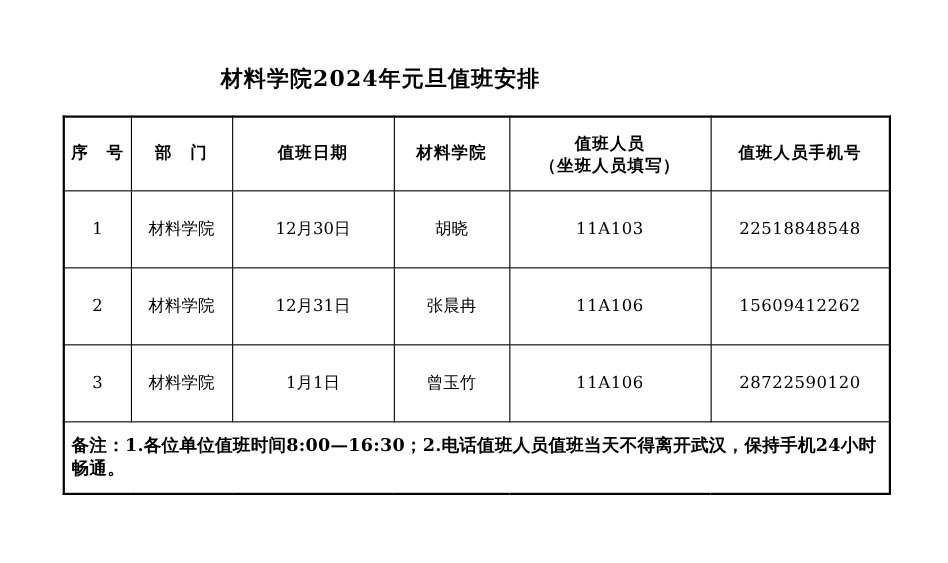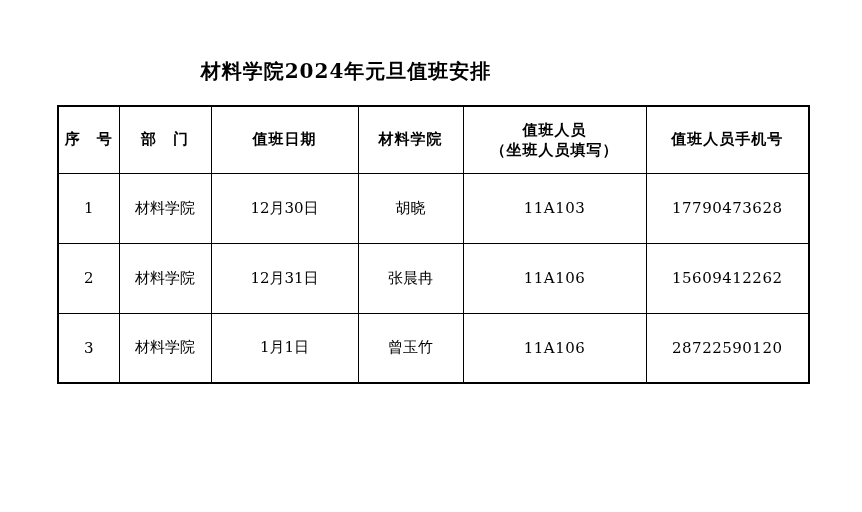--- a/index.html
+++ b/index.html
@@ -99,34 +99,37 @@
         <th>值班人员手机号</th>
       </tr>
     </thead>
     <tbody>
       <tr class="data-row">
         <td>1</td>
         <td>材料学院</td>
         <td>12月30日</td>
         <td>胡晓</td>
         <td class="num-cell">11A103</td>
-        <td class="num-cell">17790473628</td>
+        <td class="num-cell">22518848548</td>
       </tr>
       <tr class="data-row">
         <td>2</td>
         <td>材料学院</td>
         <td>12月31日</td>
         <td>张晨冉</td>
         <td class="num-cell">11A106</td>
         <td class="num-cell">15609412262</td>
       </tr>
       <tr class="data-row">
         <td>3</td>
         <td>材料学院</td>
         <td>1月1日</td>
         <td>曾玉竹</td>
         <td class="num-cell">11A106</td>
         <td class="num-cell">28722590120</td>
       </tr>
+      <tr class="note-row">
+        <td class="note-cell" colspan="6">备注：1.各位单位值班时间8:00—16:30；2.电话值班人员值班当天不得离开武汉，保持手机24小时畅通。</td>
+      </tr>
     </tbody>
   </table>
 
 </div>
 
 </body></html>

